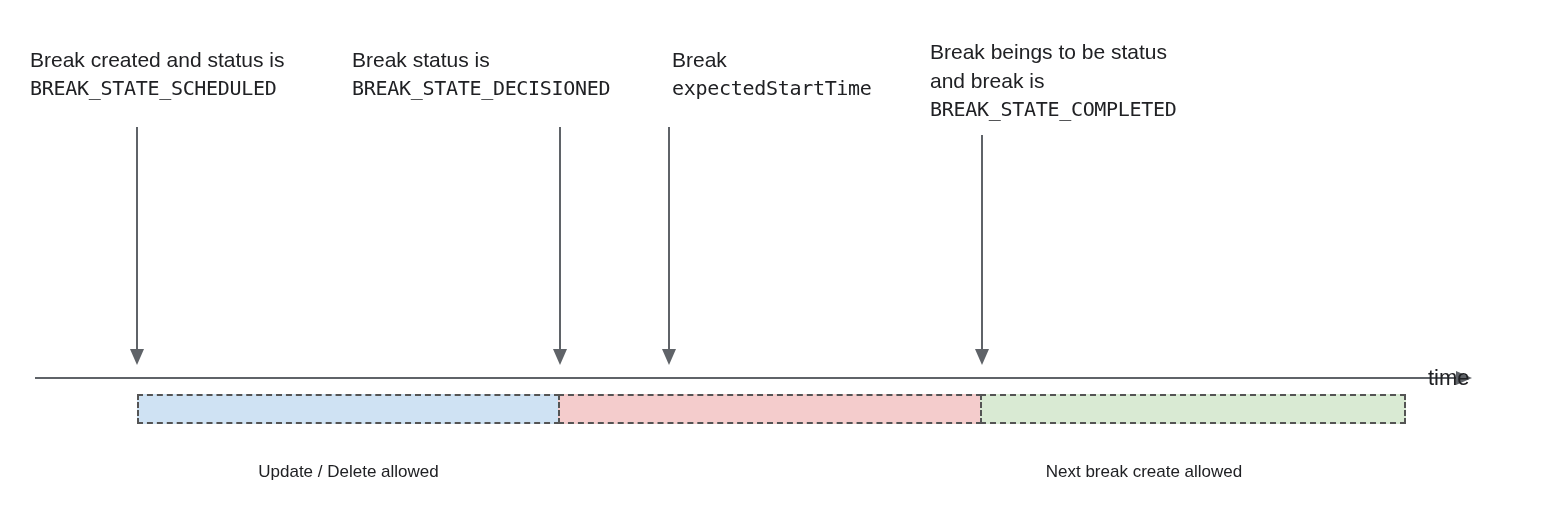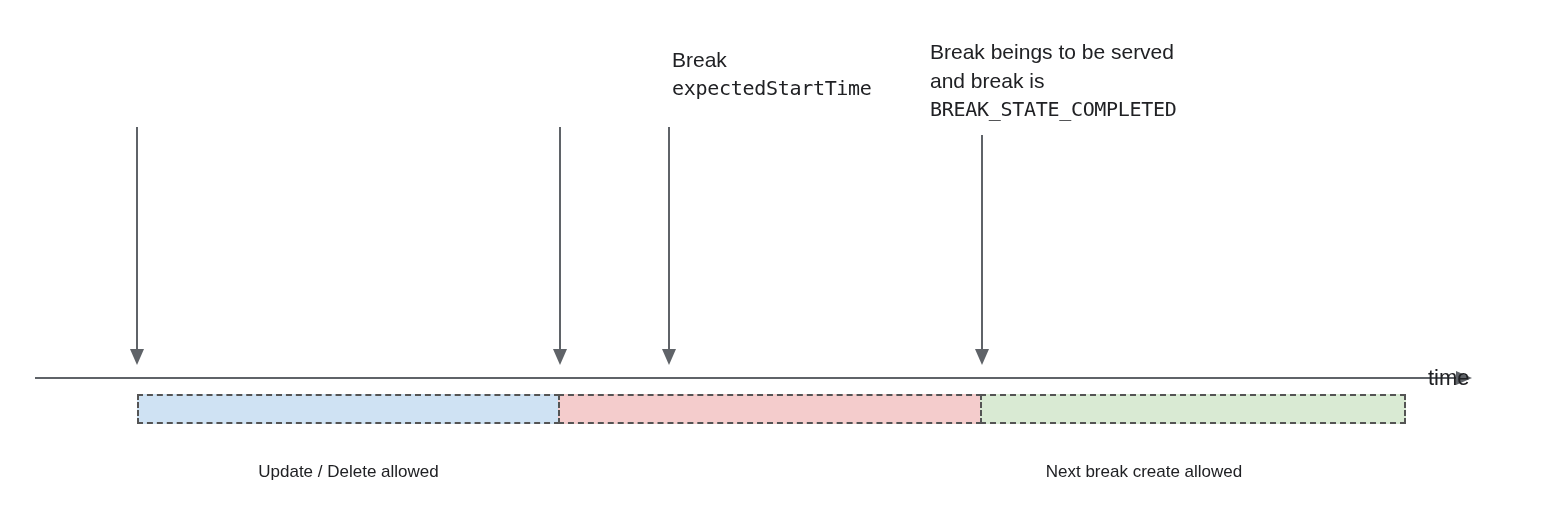--- a/index.html
+++ b/index.html
@@ -76,29 +76,37 @@
     line-height: 25px;
     color: #202124;
     white-space: nowrap;
   }
 </style>
 </head>
 <body>
 
 <div class="canvas">
 
+  <div class="annotation" style="left:30px; top:45px;">
+    <div>Break created and status is</div>
+    <div class="mono">BREAK_STATE_SCHEDULED</div>
+  </div>
 
+  <div class="annotation" style="left:352px; top:45px;">
+    <div>Break status is</div>
+    <div class="mono">BREAK_STATE_DECISIONED</div>
+  </div>
 
   <div class="annotation" style="left:672px; top:45px;">
     <div>Break</div>
     <div class="mono">expectedStartTime</div>
   </div>
 
   <div class="annotation" style="left:930px; top:37px;">
-    <div>Break beings to be served</div>
+    <div>Break beings to be status</div>
     <div>and break is</div>
     <div class="mono">BREAK_STATE_COMPLETED</div>
   </div>
 
   <div class="vline" style="left:136px; top:127px; height:223px;"></div>
   <div class="arrowhead-down" style="left:130px; top:349px;"></div>
 
   <div class="vline" style="left:559px; top:127px; height:223px;"></div>
   <div class="arrowhead-down" style="left:553px; top:349px;"></div>
 

